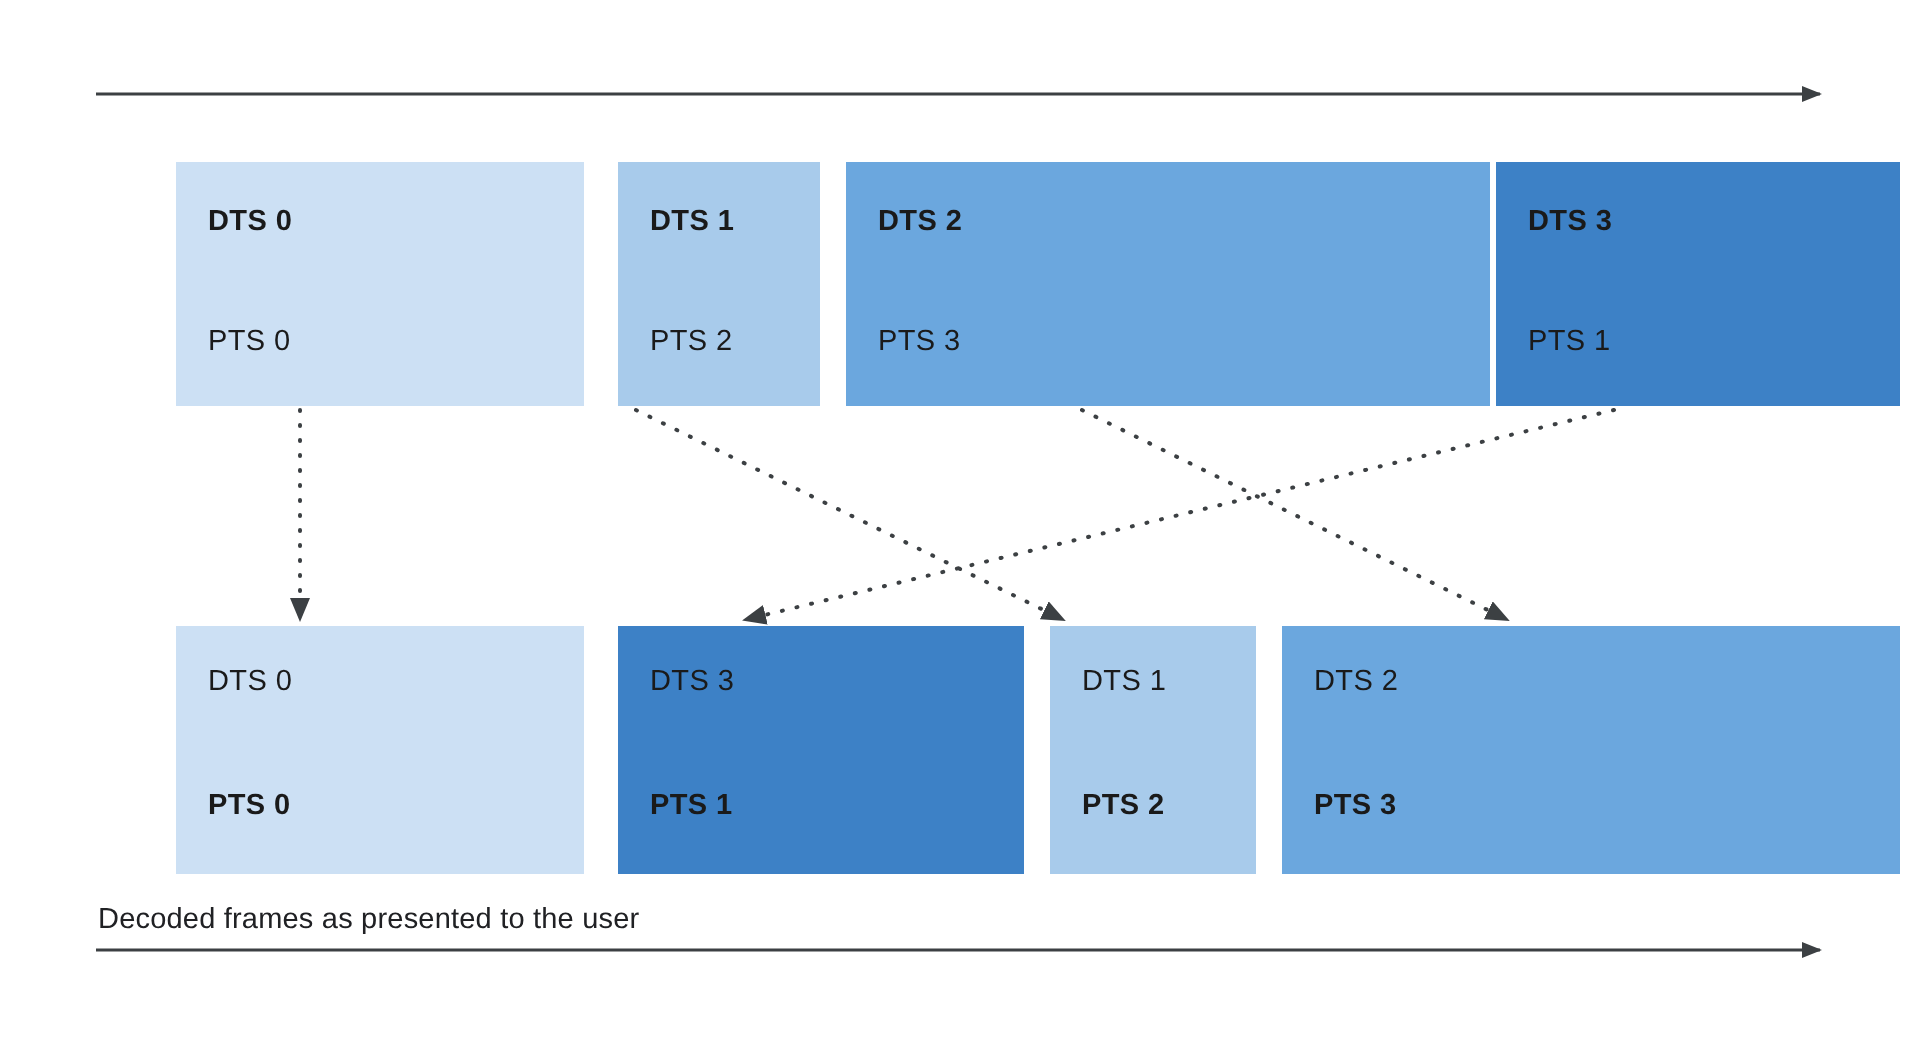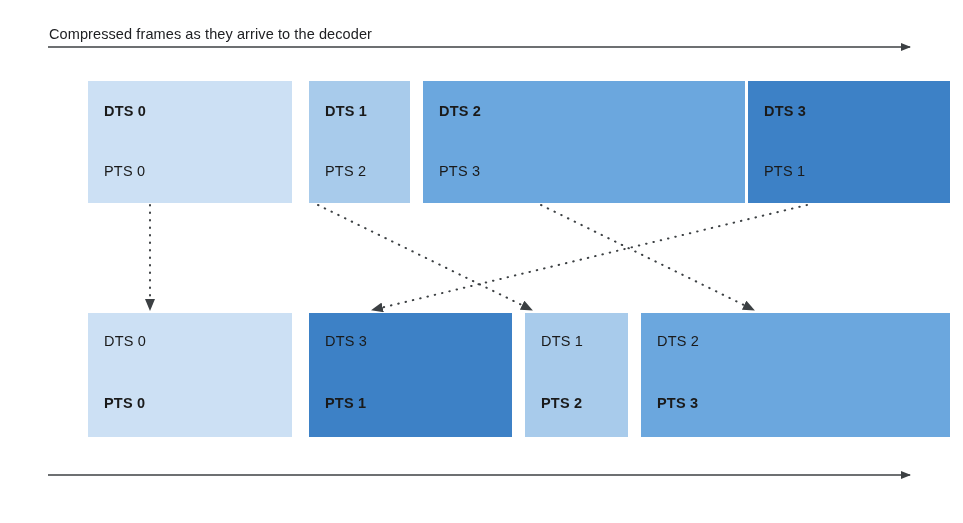--- a/index.html
+++ b/index.html
@@ -47,21 +47,20 @@
   .row-bottom .dts{top:20px;font-weight:normal;}
   .row-bottom .pts{top:82px;font-weight:bold;}
 
   .connectors{position:absolute;left:0;top:0;width:963px;height:523px;pointer-events:none;}
 </style>
 </head>
 <body>
 
 <div id="stage">
 
-  <div class="caption" id="caption-top">Compressed frames as they arrive to the decoder</div>
 
   <svg class="axis-svg" viewBox="0 0 963 523">
     <defs>
       <marker id="axis-arrow" markerWidth="10" markerHeight="8" refX="9" refY="4" orient="auto" markerUnits="userSpaceOnUse">
         <path d="M0,0 L10,4 L0,8 z" fill="#3c4043"></path>
       </marker>
       <marker id="dot-arrow" markerWidth="12" markerHeight="10" refX="11" refY="5" orient="auto" markerUnits="userSpaceOnUse">
         <path d="M0,0 L12,5 L0,10 z" fill="#3c4043"></path>
       </marker>
     </defs>
@@ -108,14 +107,15 @@
   </div>
   <div class="frame-box row-bottom" style="left: 485px; top: 313px; width: 103px; height: 124px; background: rgb(168, 203, 235);">
     <span class="dts">DTS 1</span>
     <span class="pts">PTS 2</span>
   </div>
   <div class="frame-box row-bottom" style="left: 601px; top: 313px; width: 309px; height: 124px; background: rgb(107, 167, 222);">
     <span class="dts">DTS 2</span>
     <span class="pts">PTS 3</span>
   </div>
 
+  <div class="caption" id="caption-bottom">Decoded frames as presented to the user</div>
 
 </div>
 
 </body></html>

